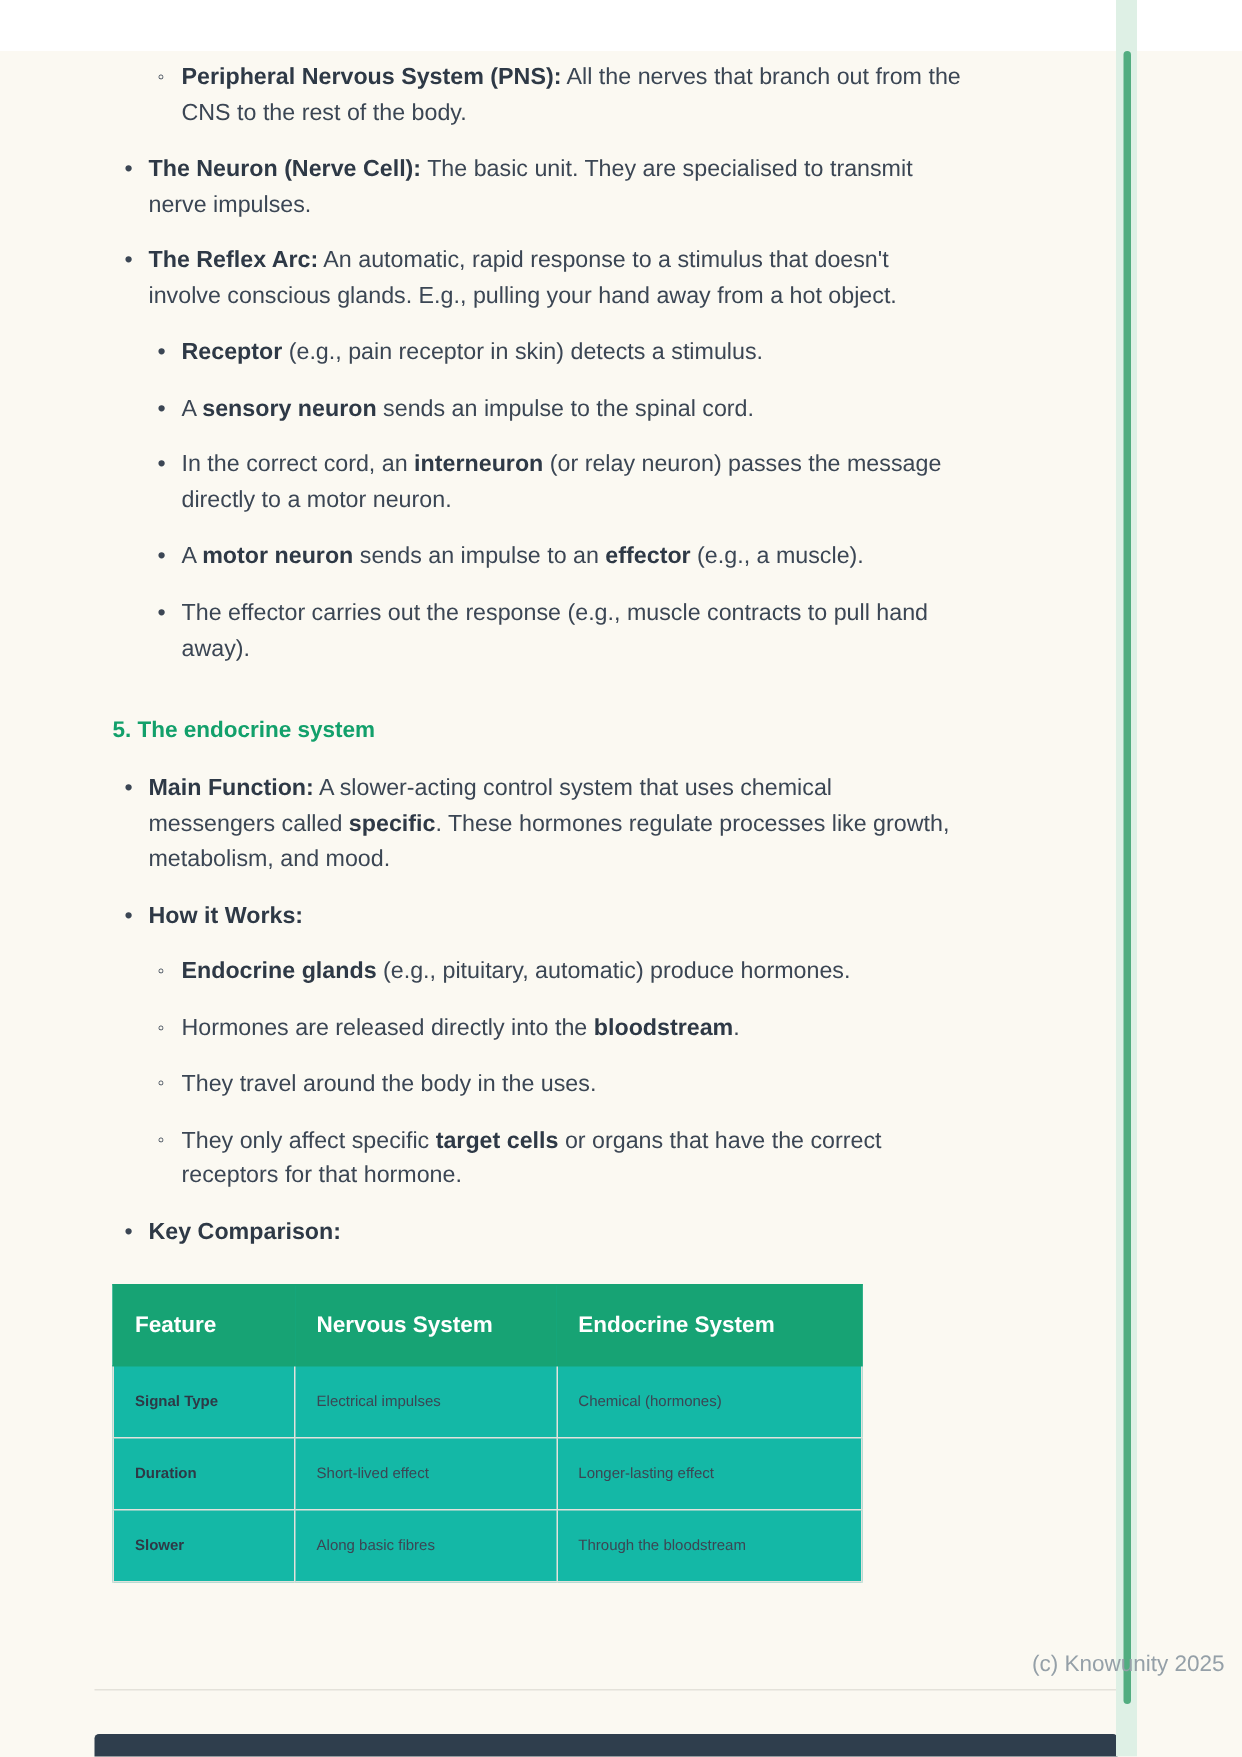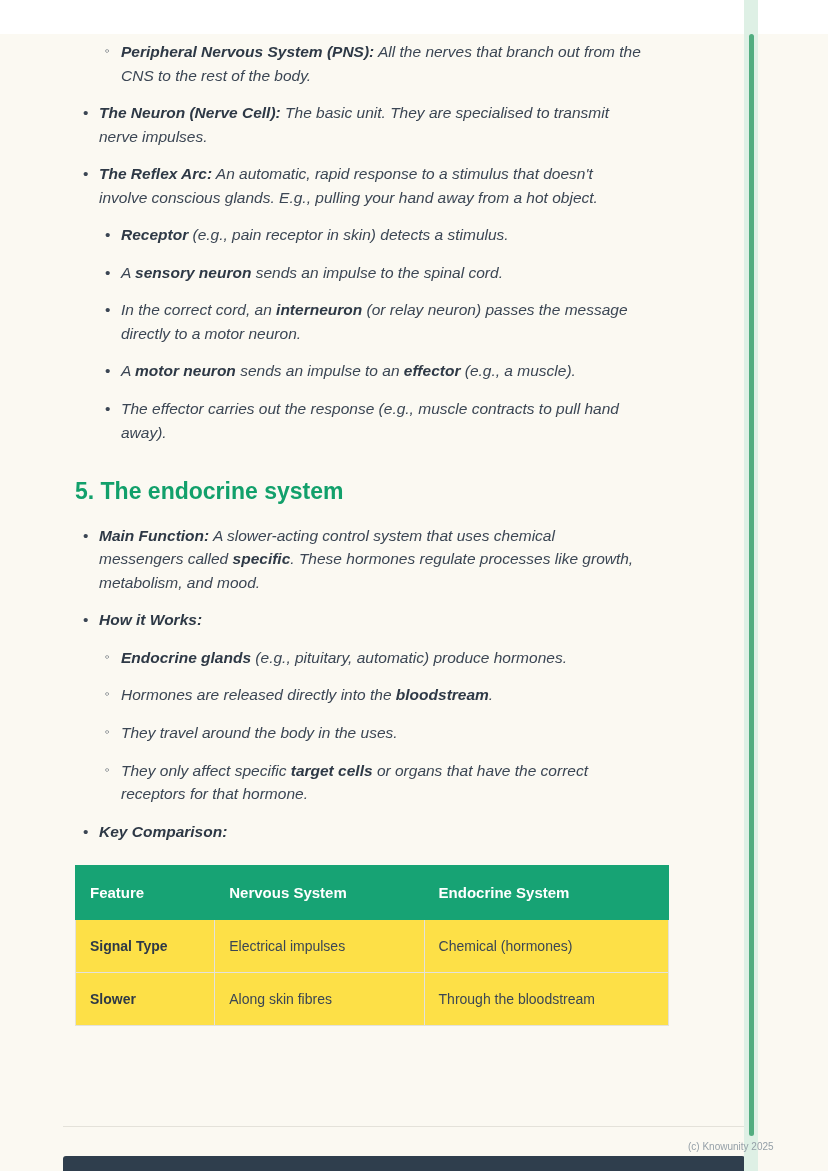--- a/index.html
+++ b/index.html
@@ -9,48 +9,48 @@
     font-family:"Liberation Sans","DejaVu Sans",sans-serif;
     color:#3b4654;
   }
   .top-band{position:absolute;top:0;left:0;width:828px;height:34px;background:#ffffff;}
   .content{position:absolute;left:75px;top:40px;width:566px;}
 
   
   .li{display:flex;margin:0 0 14px 0;font-size:15.5px;line-height:1.52;}
   .li .marker{flex:0 0 16px;color:#3b4654;}
   .li .marker.circle{font-size:13px;padding-top:1px;}
-  .li .li-text{flex:1 1 auto;font-style:italic;}
+  .li .li-text{flex:1 1 auto;}
   .ind1{padding-left:8px;}
   .ind2{padding-left:30px;}
   strong{font-weight:700;color:#2e3946;}
 
   
   .section-heading{
-    font-size:23px;font-weight:700;color:#12a06b;
+    font-size:15px;font-weight:700;color:#12a06b;
     margin:34px 0 18px 0;line-height:1.2;
   }
 
   
-  table.cmp{border-collapse:collapse;margin-top:22px;width:594px;background:#fde047;}
+  table.cmp{border-collapse:collapse;margin-top:22px;width:500px;background:#14b8a6;}
   table.cmp th, table.cmp td{
     border:1px solid #e3e2dc;
     padding:18px 14px;
-    font-size:14px;text-align:left;vertical-align:middle;
+    font-size:10px;text-align:left;vertical-align:middle;
   }
   table.cmp thead th{
     background:#17a374;color:#ffffff;font-weight:700;border-color:#17a374;
     font-size:15px;
   }
   table.cmp td.feat{font-weight:700;color:#2e3946;}
   table.cmp td{color:#3b4654;}
 
   
   .divider{position:absolute;left:63px;top:1126px;width:682px;height:1px;background:#e4e2da;}
-  .watermark{position:absolute;left:688px;top:1141px;font-size:10px;color:#95a0a8;z-index:5;}
+  .watermark{position:absolute;left:688px;top:1101px;font-size:15px;color:#95a0a8;z-index:5;}
   .dark-bar{position:absolute;left:63px;top:1156px;width:682px;height:16px;background:#2f3e4d;border-radius:3px 3px 0 0;}
 
   
   .scroll-strip{position:absolute;left:744px;top:0;width:14px;height:1171px;background:#def0e5;}
   .scroll-thumb{position:absolute;left:749px;top:34px;width:5px;height:1102px;background:#52ad80;border-radius:3px;}
 </style>
 </head>
 <body>
 
 <div class="top-band"></div>
@@ -138,22 +138,27 @@
           <th>Endocrine System</th>
         </tr>
     </thead>
     <tbody id="table-body">
         <tr>
           <td class="feat">Signal Type</td>
           <td>Electrical impulses</td>
           <td>Chemical (hormones)</td>
         </tr>
         <tr>
+          <td class="feat">Duration</td>
+          <td>Short-lived effect</td>
+          <td>Longer-lasting effect</td>
+        </tr>
+        <tr>
           <td class="feat">Slower</td>
-          <td>Along skin fibres</td>
+          <td>Along basic fibres</td>
           <td>Through the bloodstream</td>
         </tr>
       </tbody>
   </table>
 
 </div>
 
 <div class="watermark">(c) Knowunity 2025</div>
 <div class="divider"></div>
 <div class="dark-bar"></div>

